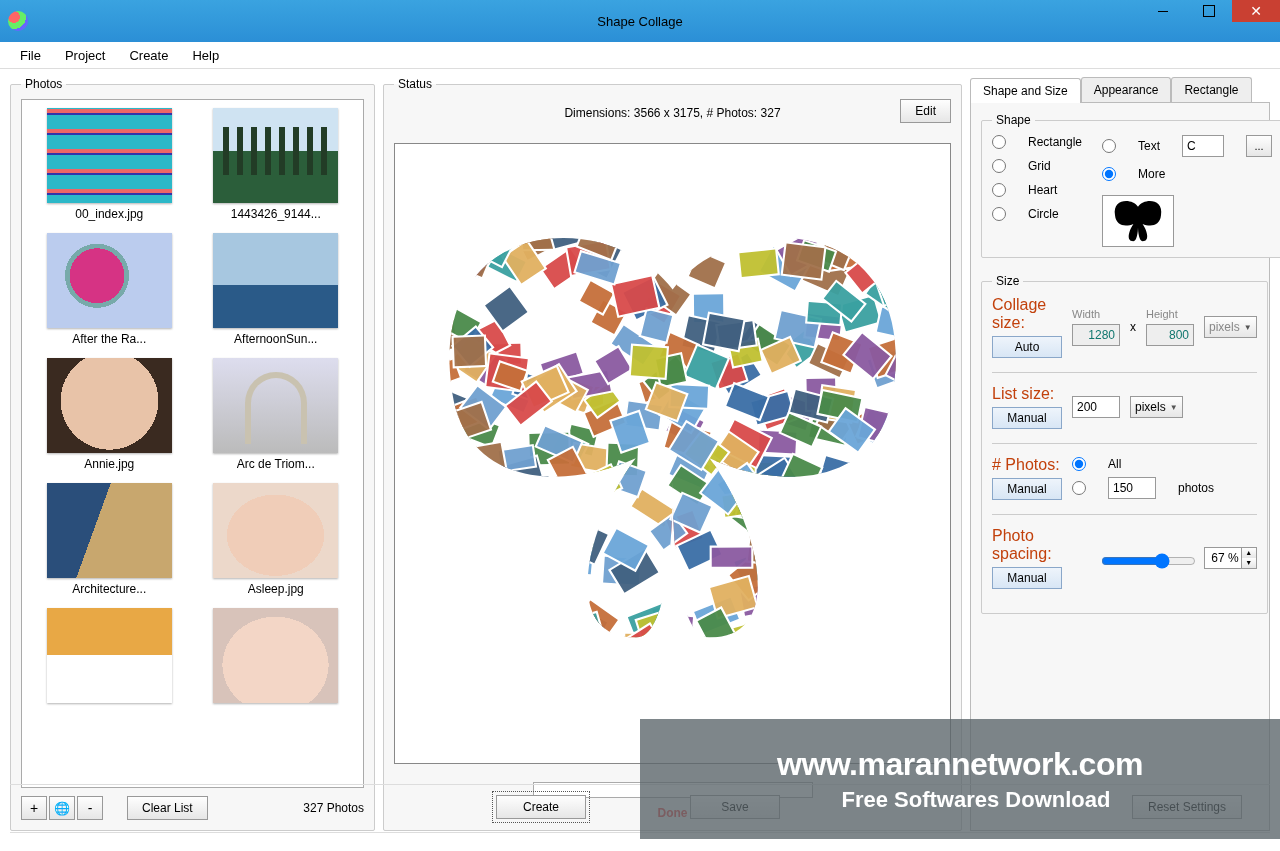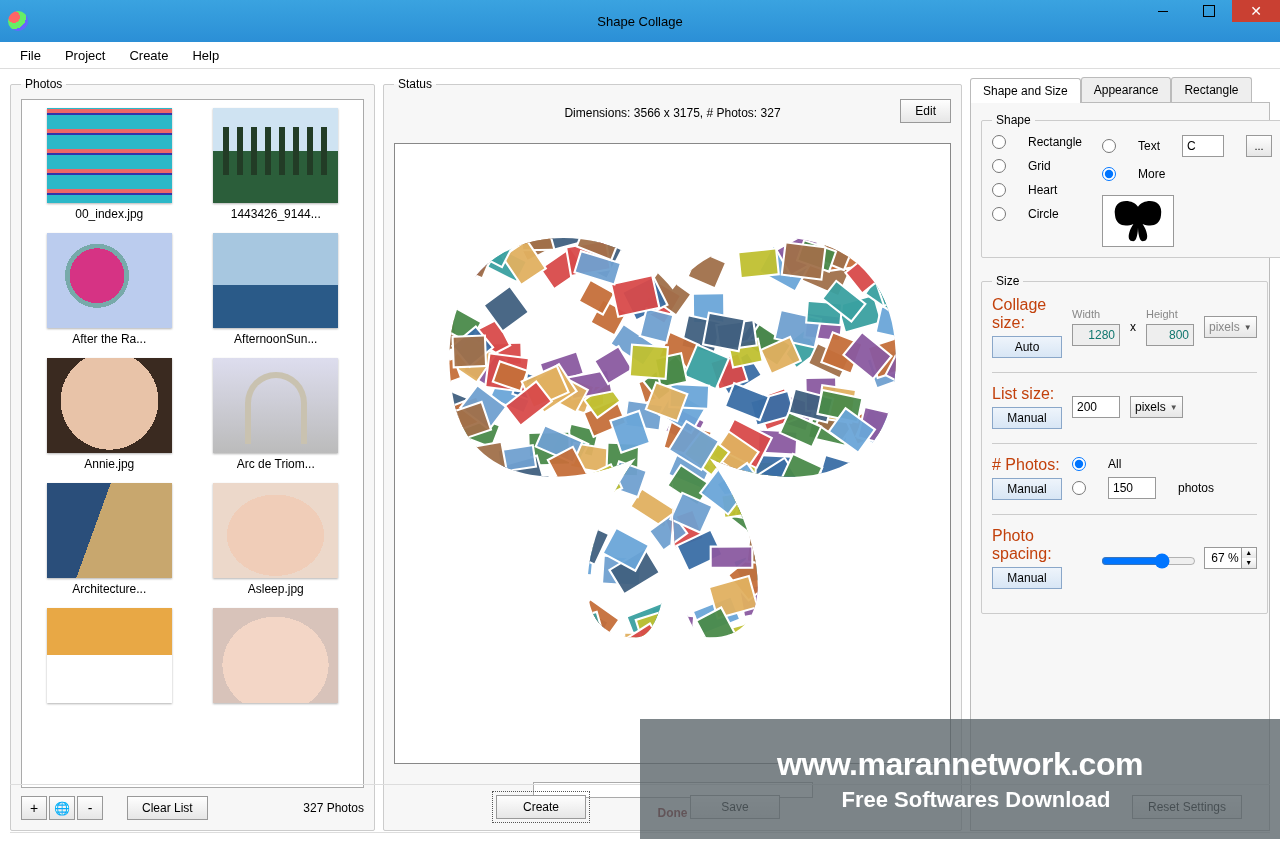--- a/index.html
+++ b/index.html
@@ -41,21 +41,21 @@
 
 .status-panel { flex: 1; }
 .status-panel fieldset { height: 100%; display: flex; flex-direction: column; }
 .status-head { display: flex; align-items: center; justify-content: center; position: relative; height: 28px; }
 .status-dims { font-size: 12px; }
 .edit-btn { position: absolute; right: 0; top: 0; }
 .preview-box { border: 1px solid #888; background: #fff; flex: 1; margin-top: 16px; display: flex; align-items: center; justify-content: center; overflow: hidden; }
 .preview-box svg { width: 95%; height: 95%; }
 .prog-row { margin-top: 18px; display: flex; flex-direction: column; align-items: center; gap: 8px; }
 .prog-bar { width: 280px; height: 16px; border: 1px solid #aaa; background: #fff; }
-.done-text { color: #7f1d1d; font-weight: bold; font-size: 12px; }
+.done-text { color: #ef4444; font-weight: bold; font-size: 12px; }
 
 
 .settings-panel { width: 300px; display: flex; flex-direction: column; }
 .tabs { display: flex; }
 .tab { border: 1px solid #bbb; border-bottom: none; padding: 5px 12px; background: #eee; font-size: 12px; border-radius: 3px 3px 0 0; }
 .tab.active { background: #fff; position: relative; top: 1px; }
 .tab-body { border: 1px solid #bbb; padding: 10px; background: #f7f7f7; flex: 1; }
 .tab-body fieldset { margin-bottom: 16px; }
 .shape-row { display: flex; gap: 20px; }
 .shape-col { display: flex; flex-direction: column; gap: 10px; }

